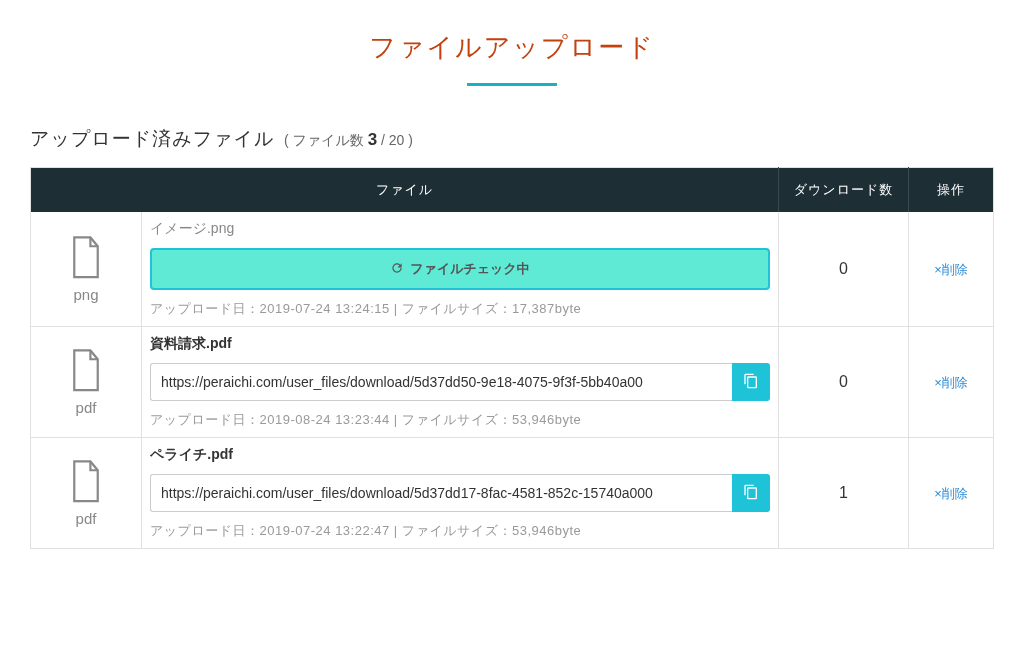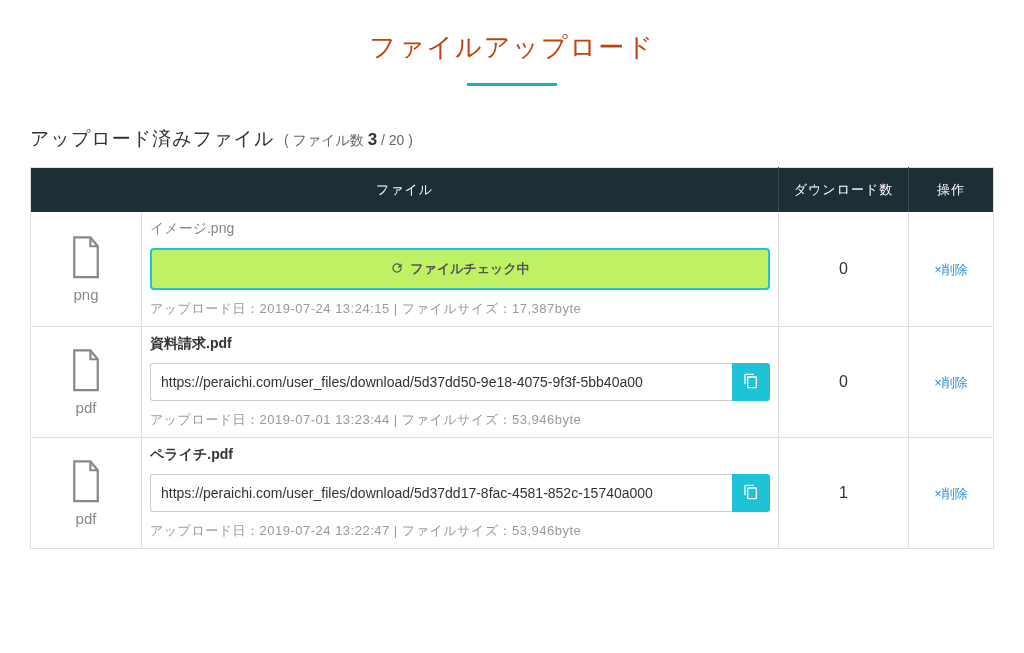--- a/index.html
+++ b/index.html
@@ -117,21 +117,21 @@
       color: #888;
       font-weight: 500;
       margin-bottom: 10px;
     }
     .file-name.dark {
       color: #333;
       font-weight: bold;
     }
     .checking-box {
       border: 2px solid #1fc3d8;
-      background: #bef264;
+      background: #5eead4;
       border-radius: 4px;
       padding: 10px;
       text-align: center;
       font-size: 13px;
       color: #555;
       font-weight: bold;
       display: flex;
       align-items: center;
       justify-content: center;
       gap: 6px;
@@ -237,21 +237,21 @@
         <td class="file-cell">
           <div class="file-name dark">資料請求.pdf</div>
           <div class="url-row">
             <input class="url-input" type="text" readonly="" value="https://peraichi.com/user_files/download/5d37dd50-9e18-4075-9f3f-5bb40a00" style="">
             <button class="copy-btn">
               <span><svg width="16" height="16" viewBox="0 0 24 24" fill="#fff">
                   <path d="M16 1H4a2 2 0 00-2 2v14h2V3h12V1zm3 4H8a2 2 0 00-2 2v14a2 2 0 002 2h11a2 2 0 002-2V7a2 2 0 00-2-2zm0 16H8V7h11v14z"></path>
                 </svg></span>
             </button>
           </div>
-          <div class="meta-line"><span>アップロード日：</span><span>2019-07-01 13:23:44</span><span> | </span><span>ファイルサイズ：</span><span>53,946</span><span>byte</span></div>
+          <div class="meta-line"><span>アップロード日：</span><span>2019-08-24 13:23:44</span><span> | </span><span>ファイルサイズ：</span><span>53,946</span><span>byte</span></div>
         </td>
         <td class="dl-cell">0</td>
         <td class="action-cell"><a class="delete-link">×削除</a></td>
       </tr>
       <tr>
         <td class="type-cell"><span><svg class="file-icon-svg" width="36" height="44" viewBox="0 0 24 30" fill="none" stroke="#888" stroke-width="1.5">
               <path d="M4 1h11l5 6v21H4z"></path>
               <path d="M15 1v6h5"></path>
             </svg></span><div class="file-ext">pdf</div></td>
         <td class="file-cell">

